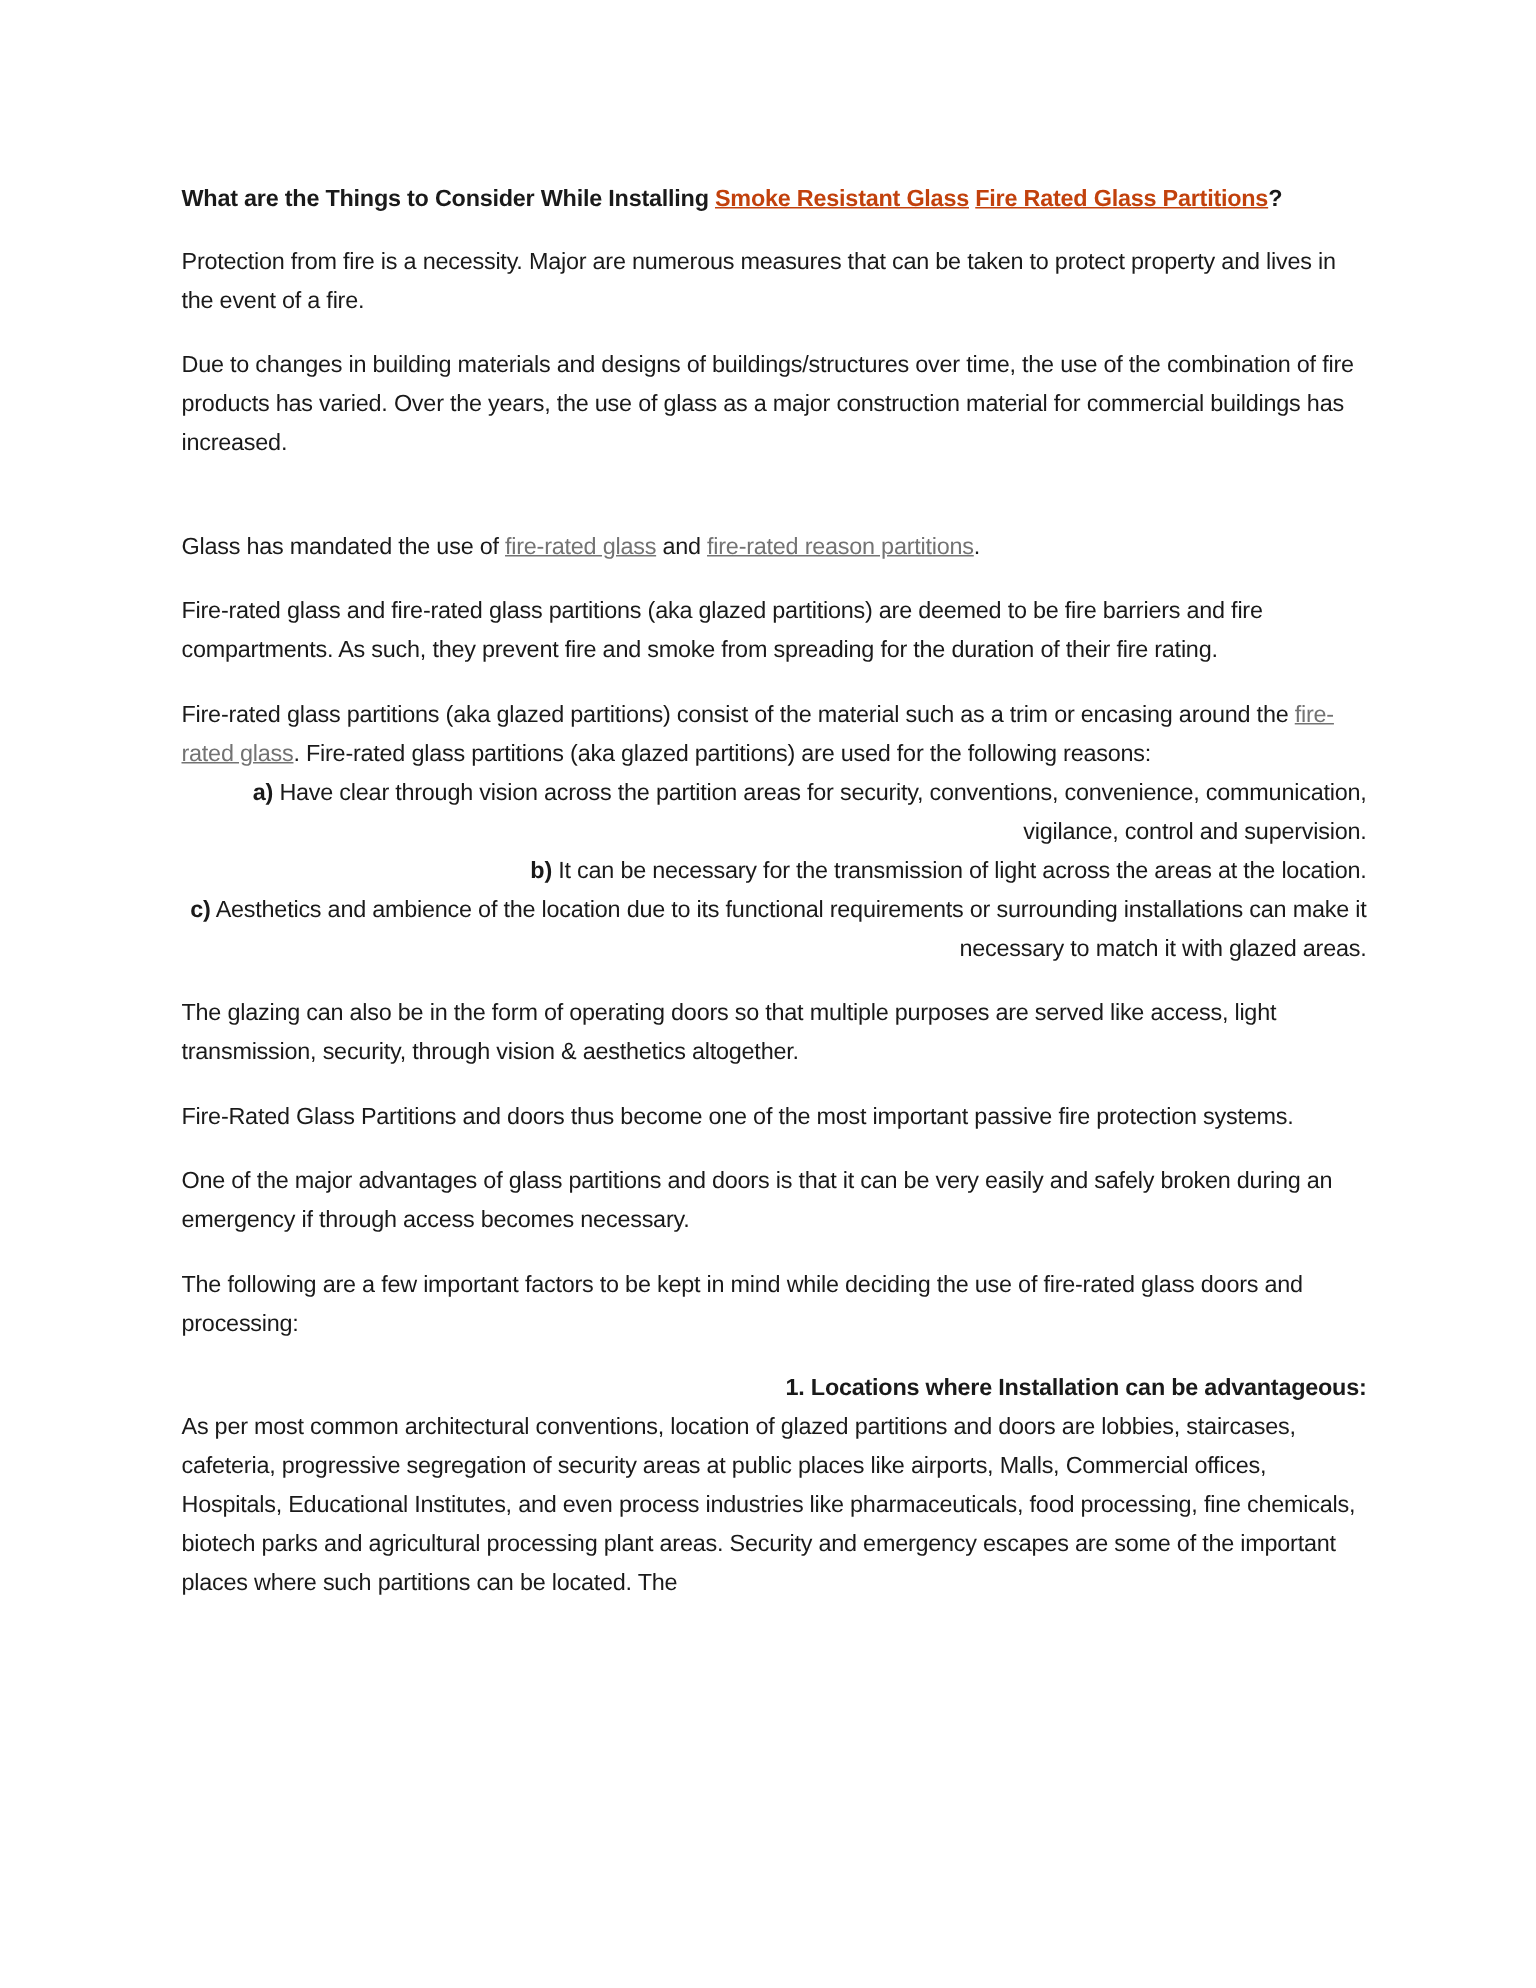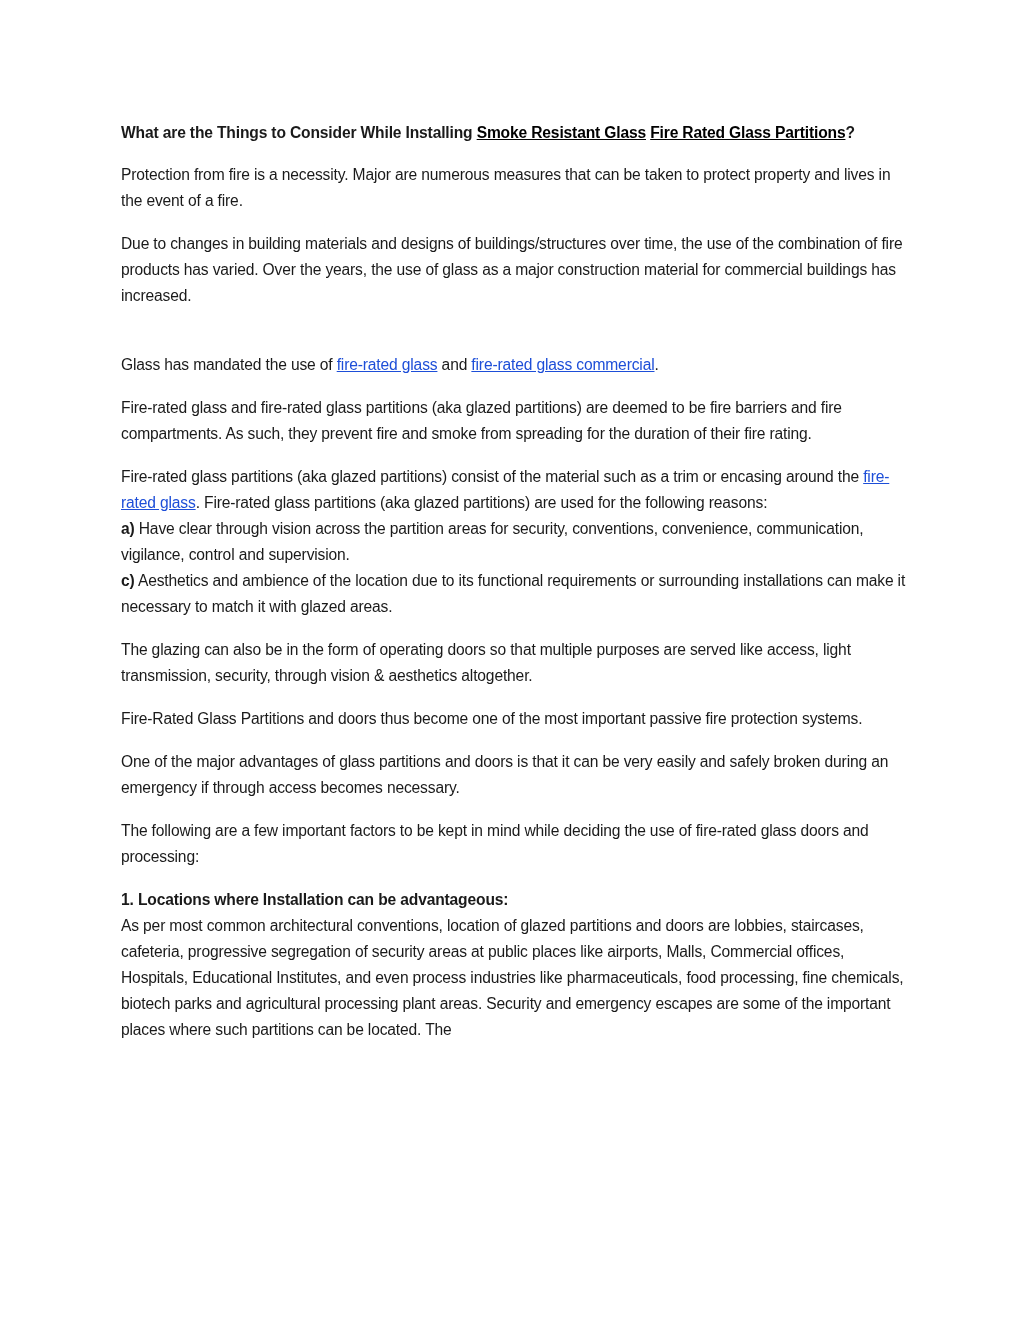--- a/index.html
+++ b/index.html
@@ -10,50 +10,51 @@
       top: 120px;
       width: 790px;
       font-family: "Liberation Sans", sans-serif;
       font-size: 15.6px;
       color: #1a1a1a;
       line-height: 26px;
       letter-spacing: -0.15px;
     }
     p { margin: 0 0 17px 0; }
     .title { font-weight: bold; margin-bottom: 16px; }
-    a { color: #000000; text-decoration: underline; }
-    a.blue-link { color: #1d4ed8; }
+    a { color: #c2410c; text-decoration: underline; }
+    a.blue-link { color: #737373; }
     b { font-weight: bold; }
     .spacer { height: 26px; }
-    .list-line { display: block; }
+    .list-line { display: block; text-align: right; }
   </style>
 </head>
 <body>
 
 <div class="page">
 
   <p class="title">
     <span>What are the Things to Consider While Installing </span><a href="#">Smoke Resistant Glass</a><span> </span><a href="#">Fire Rated Glass Partitions</a><span>?</span>
   </p>
 
   <p>Protection from fire is a necessity. Major are numerous measures that can be taken to protect property and lives in the event of a fire.</p>
 
   <p>Due to changes in building materials and designs of buildings/structures over time, the use of the combination of fire products has varied. Over the years, the use of glass as a major construction material for commercial buildings has increased.</p>
 
   <div class="spacer"></div>
 
   <p>
-    <span>Glass has mandated the use of </span><a href="#" class="blue-link">fire-rated glass</a><span> and </span><a href="#" class="blue-link">fire-rated glass commercial</a><span>.</span>
+    <span>Glass has mandated the use of </span><a href="#" class="blue-link">fire-rated glass</a><span> and </span><a href="#" class="blue-link">fire-rated reason partitions</a><span>.</span>
   </p>
 
   <p>Fire-rated glass and fire-rated glass partitions (aka glazed partitions) are deemed to be fire barriers and fire compartments. As such, they prevent fire and smoke from spreading for the duration of their fire rating.</p>
 
   <p>
     <span>Fire-rated glass partitions (aka glazed partitions) consist of the material such as a trim or encasing around the </span><a href="#" class="blue-link">fire-rated glass</a><span>. Fire-rated glass partitions (aka glazed partitions) are used for the following reasons:</span>
     <span class="list-line"><b>a)</b><span> Have clear through vision across the partition areas for security, conventions, convenience, communication, vigilance, control and supervision.</span></span>
+    <span class="list-line"><b>b)</b><span> It can be necessary for the transmission of light across the areas at the location.</span></span>
     <span class="list-line"><b>c)</b><span> Aesthetics and ambience of the location due to its functional requirements or surrounding installations can make it necessary to match it with glazed areas.</span></span>
   </p>
 
   <p>The glazing can also be in the form of operating doors so that multiple purposes are served like access, light transmission, security, through vision &amp; aesthetics altogether.</p>
 
   <p>Fire-Rated Glass Partitions and doors thus become one of the most important passive fire protection systems.</p>
 
   <p>One of the major advantages of glass partitions and doors is that it can be very easily and safely broken during an emergency if through access becomes necessary.</p>
 
   <p>The following are a few important factors to be kept in mind while deciding the use of fire-rated glass doors and processing:</p>

